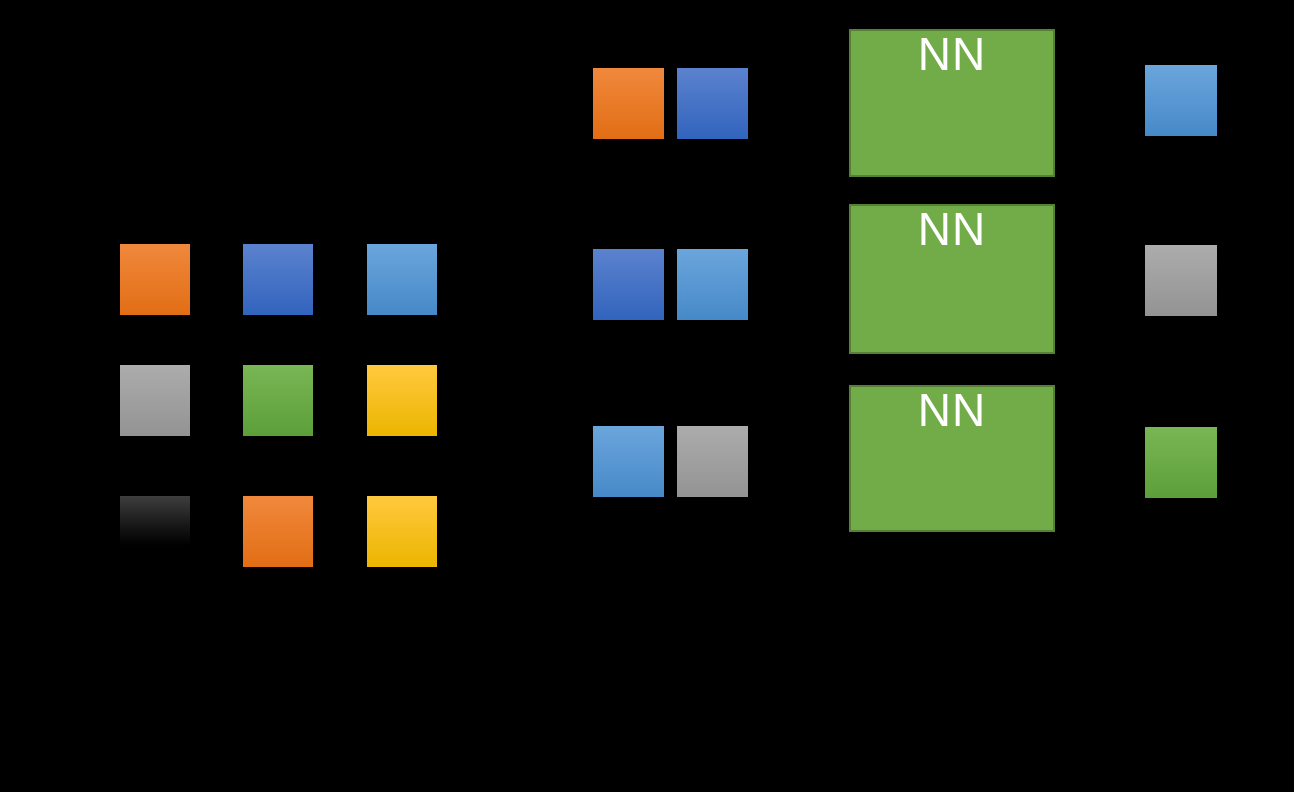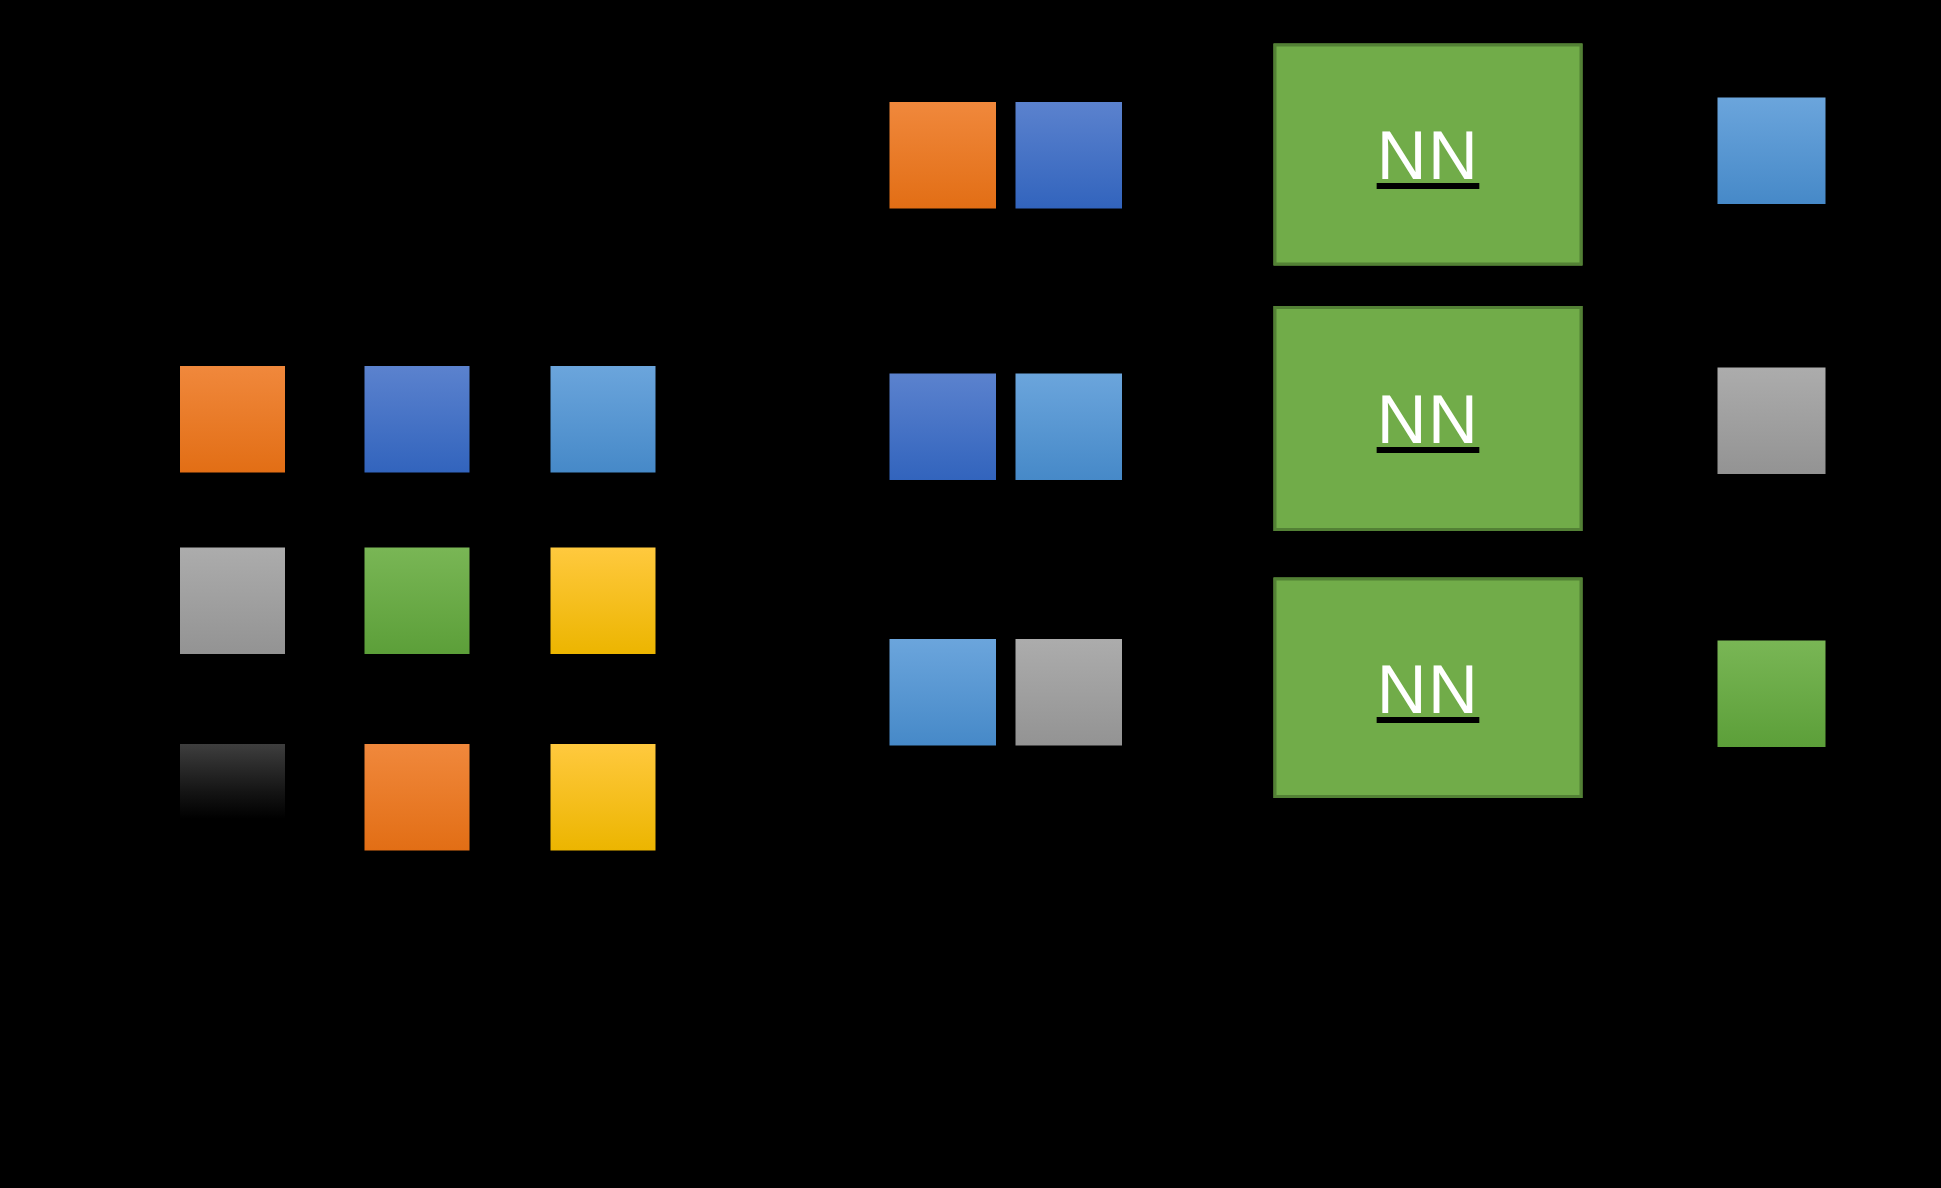--- a/index.html
+++ b/index.html
@@ -27,23 +27,21 @@
   .c-gray        { background: linear-gradient(to bottom, var(--gray-top),       var(--gray-bottom)); }
   .c-green       { background: linear-gradient(to bottom, var(--green-top),      var(--green-bottom)); }
   .c-yellow      { background: linear-gradient(to bottom, var(--yellow-top),     var(--yellow-bottom)); }
   .c-black       { background: linear-gradient(to bottom, var(--black-top), #141414 45%, var(--black-bottom) 70%); }
   .nn-box {
     position: absolute;
     background: var(--nn-fill);
     border: 2px solid var(--nn-border);
     box-sizing: border-box;
     display: flex;
-    align-items: center;
     justify-content: center;
-    text-decoration: underline;
   }
   .nn-label {
     color: var(--nn-text);
     font-size: 46px;
     line-height: 1;
     letter-spacing: 1px;
     font-family: "Liberation Sans", sans-serif;
   }
 </style>
 </head>

